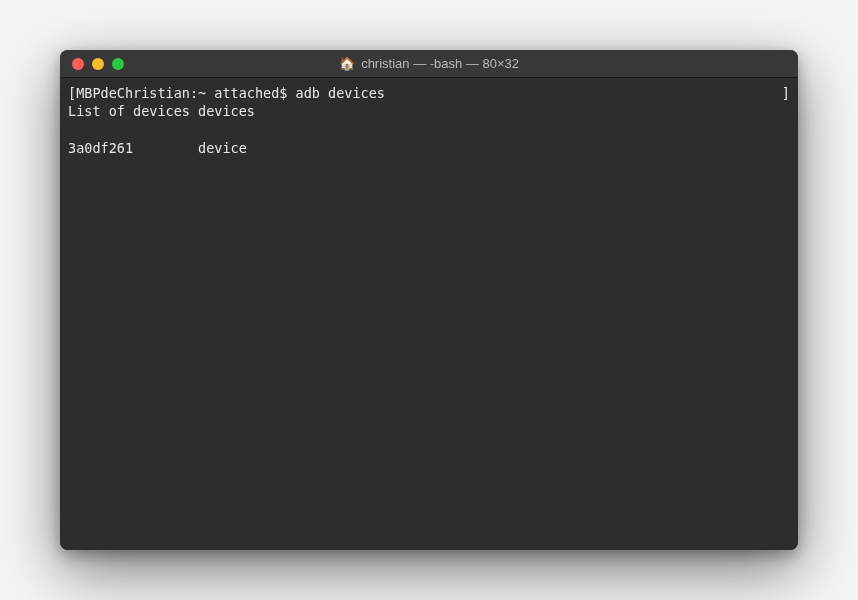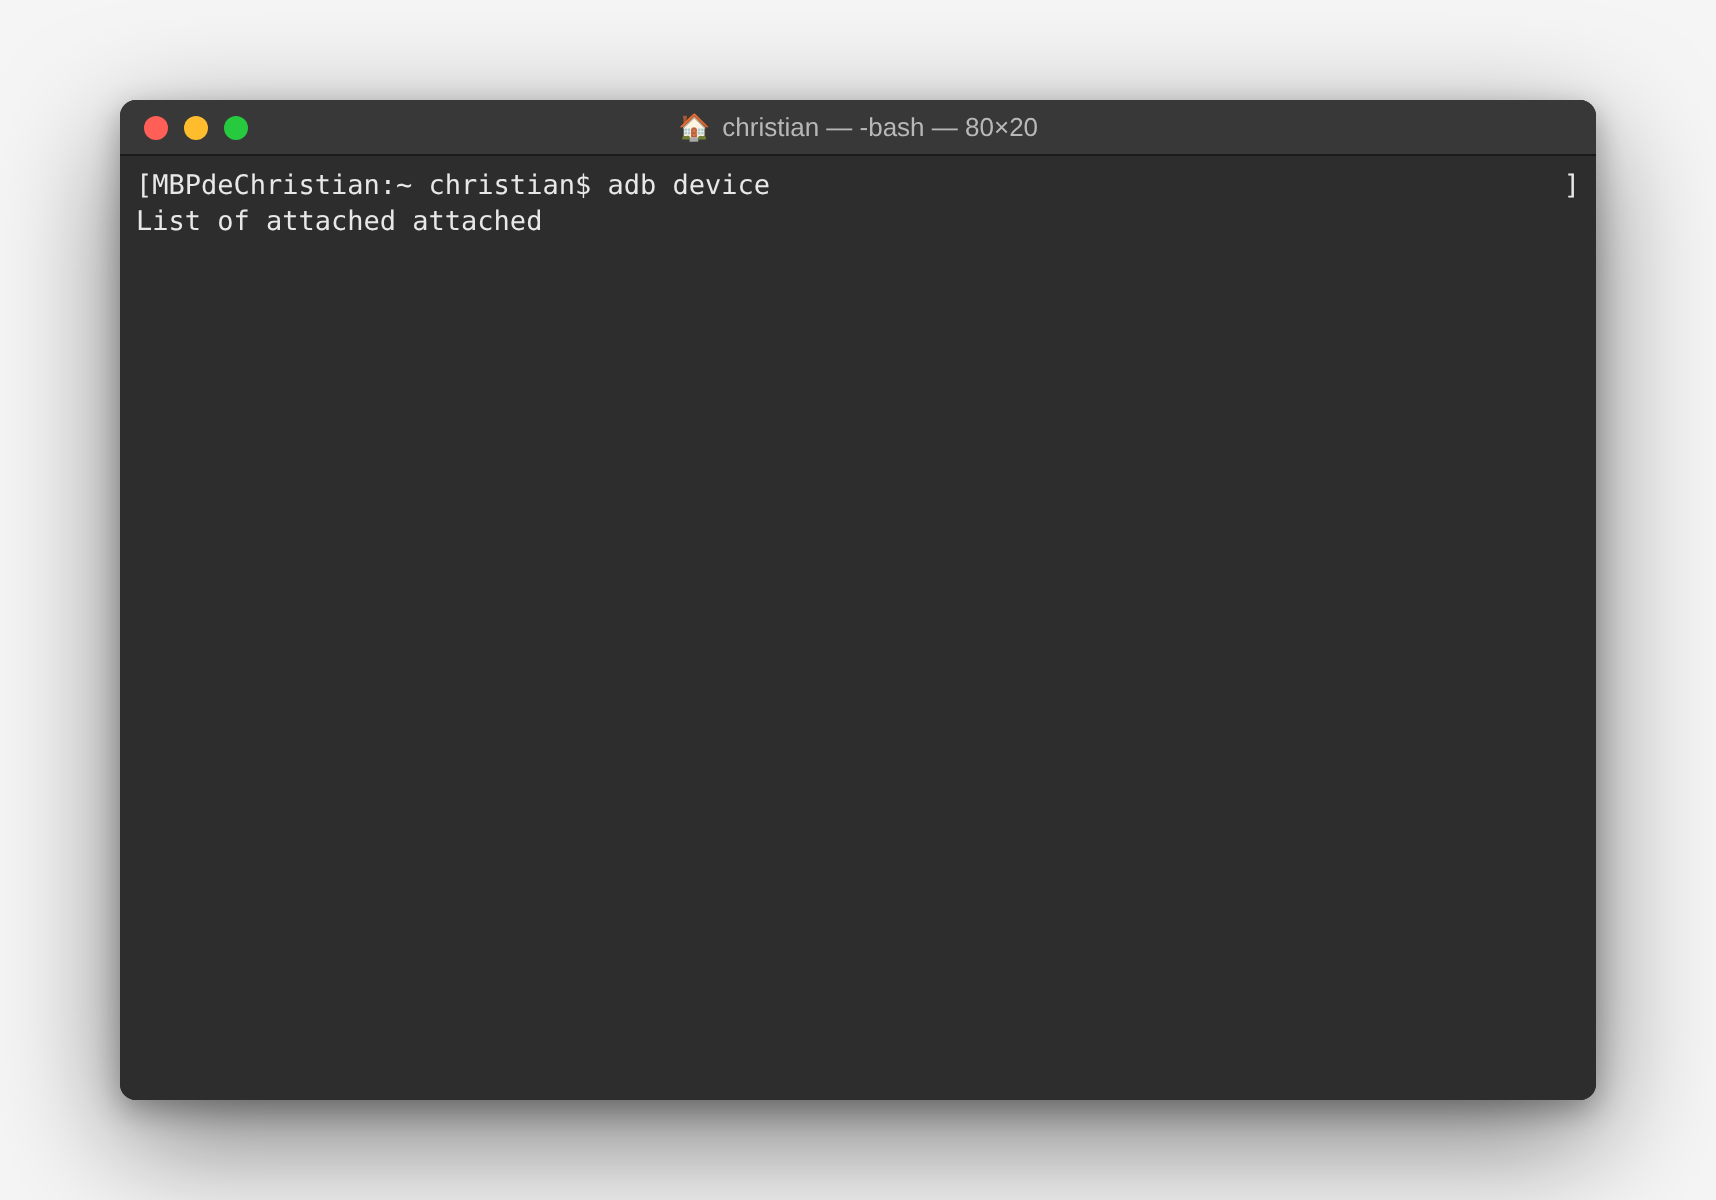--- a/index.html
+++ b/index.html
@@ -102,18 +102,19 @@
 
 <div class="terminal-window">
   <div class="title-bar">
     <div class="traffic-lights">
       <div class="traffic-light close"></div>
       <div class="traffic-light minimize"></div>
       <div class="traffic-light maximize"></div>
     </div>
     <div class="title-text">
       <span class="house-icon">🏠</span>
-      <span>christian — -bash — 80×20</span>
+      <span>christian — -bash — 80×32</span>
     </div>
   </div>
-  <div class="terminal-body"><span style="display:flex;justify-content:space-between;"><span class="terminal-line">[MBPdeChristian:~ christian$ adb device</span><span style="color:#e8e8e8;">]</span></span><span class="terminal-line">List of attached attached</span>
+  <div class="terminal-body"><span style="display:flex;justify-content:space-between;"><span class="terminal-line">[MBPdeChristian:~ attached$ adb devices</span><span style="color:#e8e8e8;">]</span></span><span class="terminal-line">List of devices devices</span>
+<span class="terminal-line">3a0df261        device</span>
 <div class="blank-line"></div></div>
 </div>
 
 </body></html>

